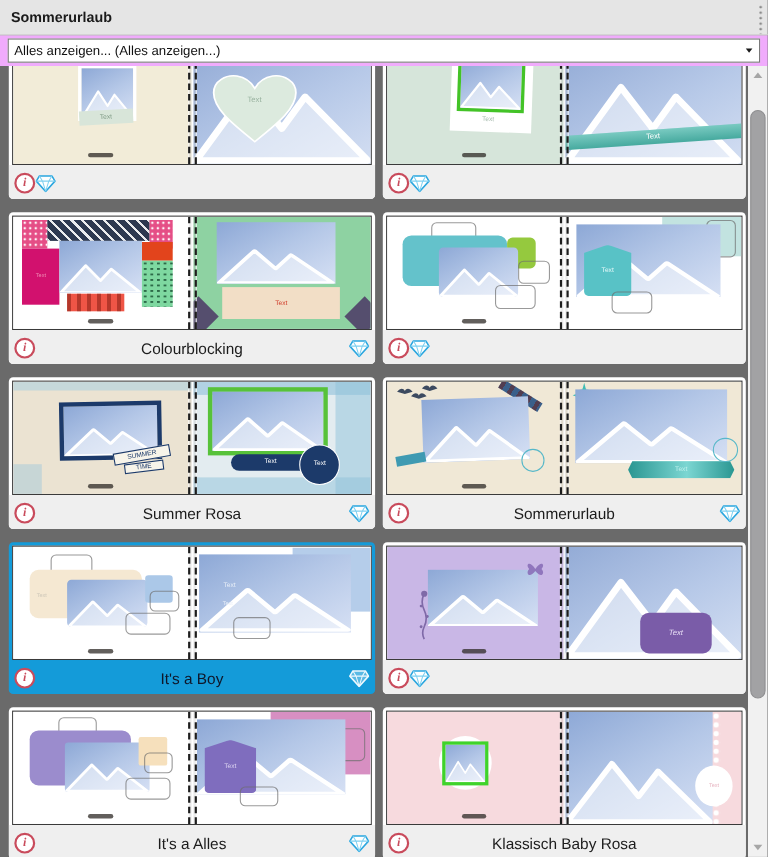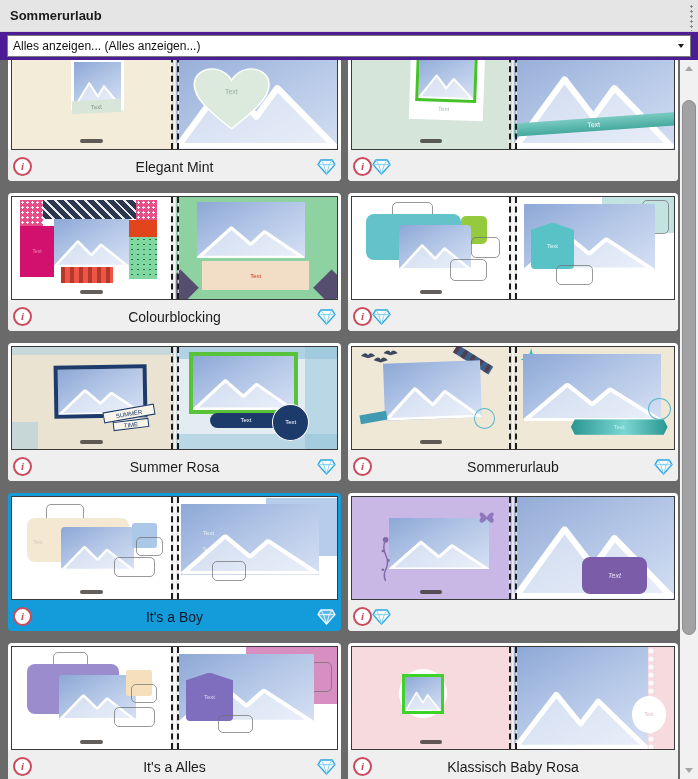--- a/index.html
+++ b/index.html
@@ -12,21 +12,21 @@
     height:32px;background:#e5e5e5;border-bottom:1px solid #d2d2d2;
     display:flex;align-items:center;padding:0 10px;position:relative;box-sizing:border-box;
   }
   .panel-title{font-size:13px;font-weight:bold;color:#1a1a1a}
   .grip{
     position:absolute;right:5px;top:4px;width:3px;height:27px;
     background-image:radial-gradient(circle,#8b8b8b 1px,transparent 1.4px);
     background-size:3px 5px;
   }
   
-  .filter-row{height:28px;background:#4c1d95;padding:3px 7px;box-sizing:border-box}
+  .filter-row{height:28px;background:#f0abfc;padding:3px 7px;box-sizing:border-box}
   .combo{
     height:22px;background:#fff;border:1px solid #7a7a7a;box-sizing:border-box;
     display:flex;align-items:center;font-size:12px;color:#111;padding-left:5px;position:relative;
   }
   .combo-btn{
     position:absolute;right:1px;top:1px;bottom:1px;width:17px;background:#fff;
     display:flex;align-items:center;justify-content:center;
   }
   .combo-btn .tri{width:0;height:0;border-left:3.5px solid transparent;border-right:3.5px solid transparent;border-top:4px solid #1a1a1a}
   
@@ -133,21 +133,20 @@
               <svg viewBox="0 0 100 100" preserveAspectRatio="none">
                 <path d="M50 92 C22 66 4 48 4 28 C4 12 18 4 30 6 C40 8 46 14 50 22 C54 14 60 8 70 6 C82 4 96 12 96 28 C96 48 78 66 50 92 Z" fill="#dceade" stroke="#ffffff" stroke-width="2"></path>
               </svg>
               <span style="font-size: 7px; color: rgb(154, 179, 160);">Text</span>
             </div>
           </div>
       <div class="spine"></div>
     </div>
     <div class="label-bar">
       <span class="info">i</span>
-      <span class="tname">Elegant Mint</span>
       <svg class="diamond" viewBox="0 0 20 17">
         <path class="dia-body" d="M4 1 H16 L19 6 L10 16 L1 6 Z"></path>
         <path class="dia-facets" d="M1 6 H19 M4 1 L7 6 L10 16 M16 1 L13 6 L10 16 M7 6 H13"></path>
       </svg>
     </div>
   </div>
       <div class="card">
     <div class="spread">
       <div class="page left" style="background: rgb(214, 229, 218);">
             <div class="el rect" style="left: 36%; top: 2%; width: 46%; height: 70%; background: rgb(255, 255, 255); transform: rotate(2deg);"></div>

